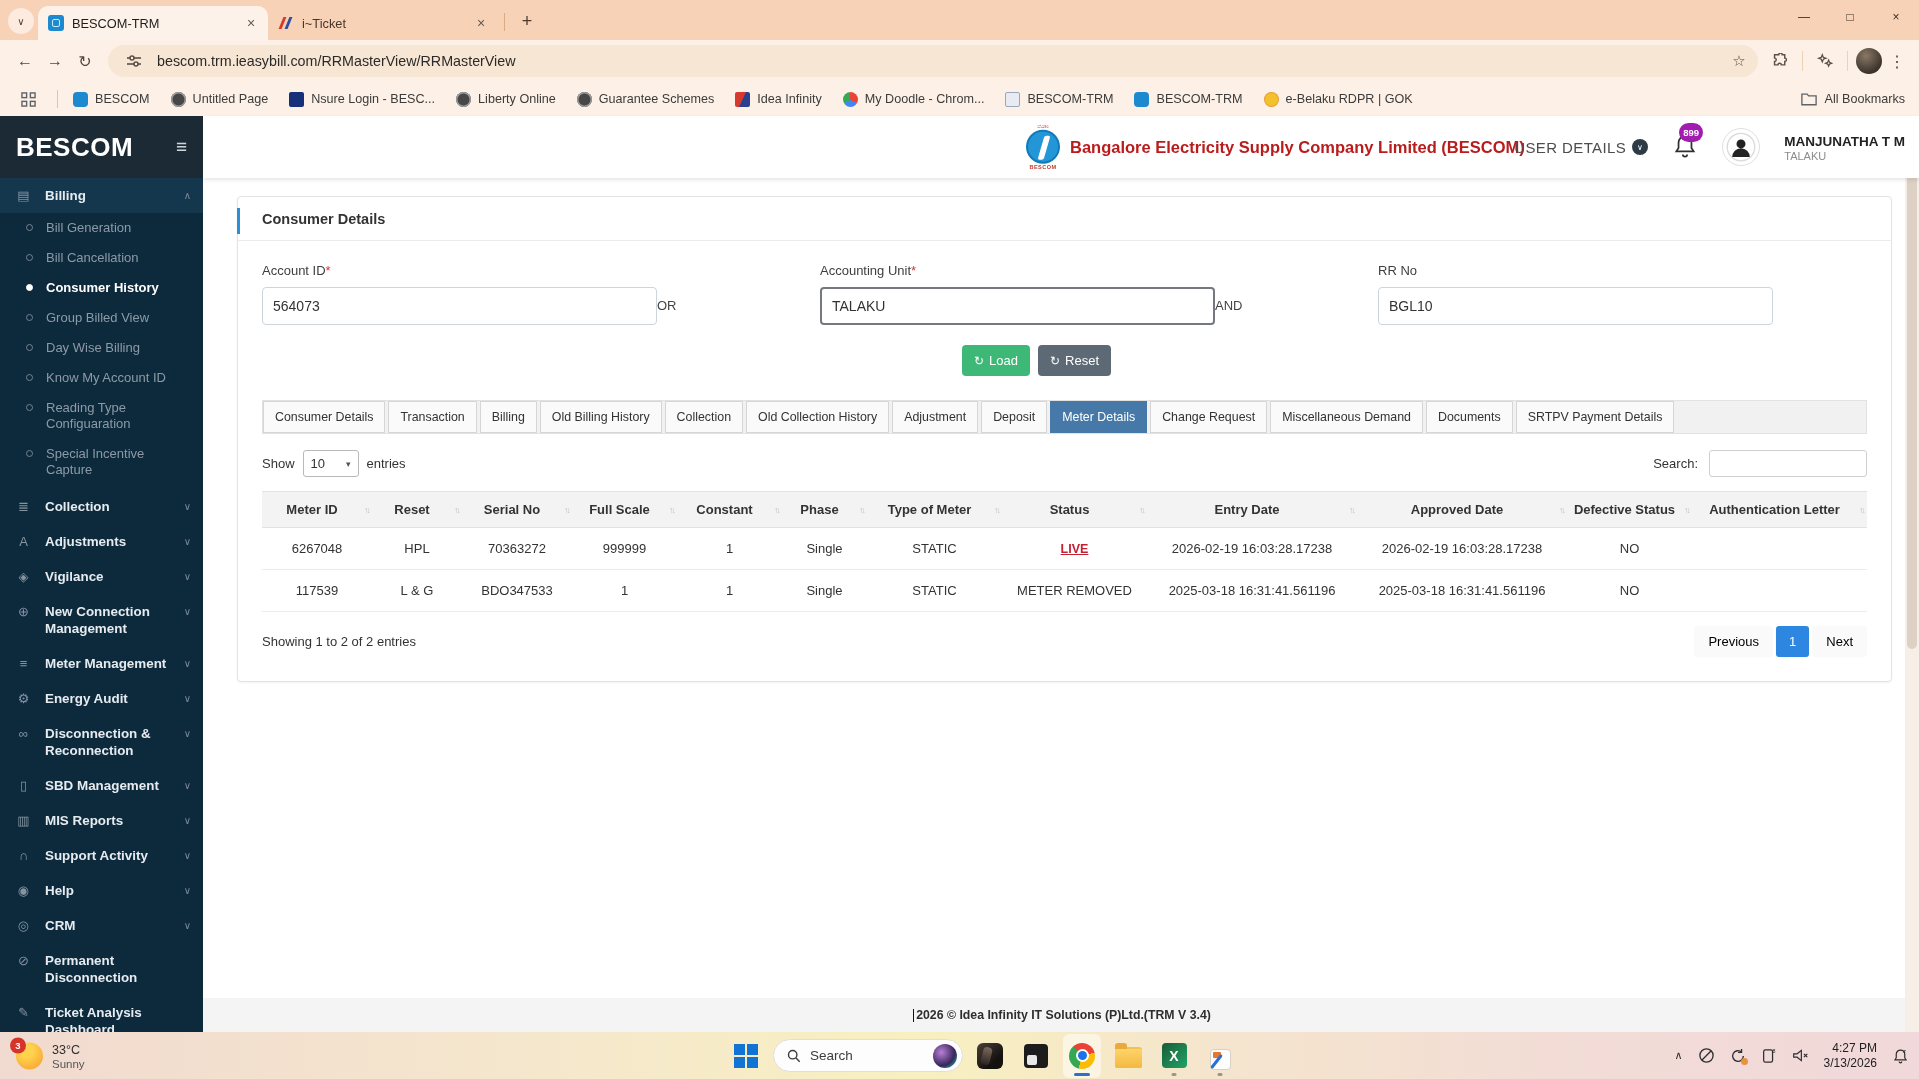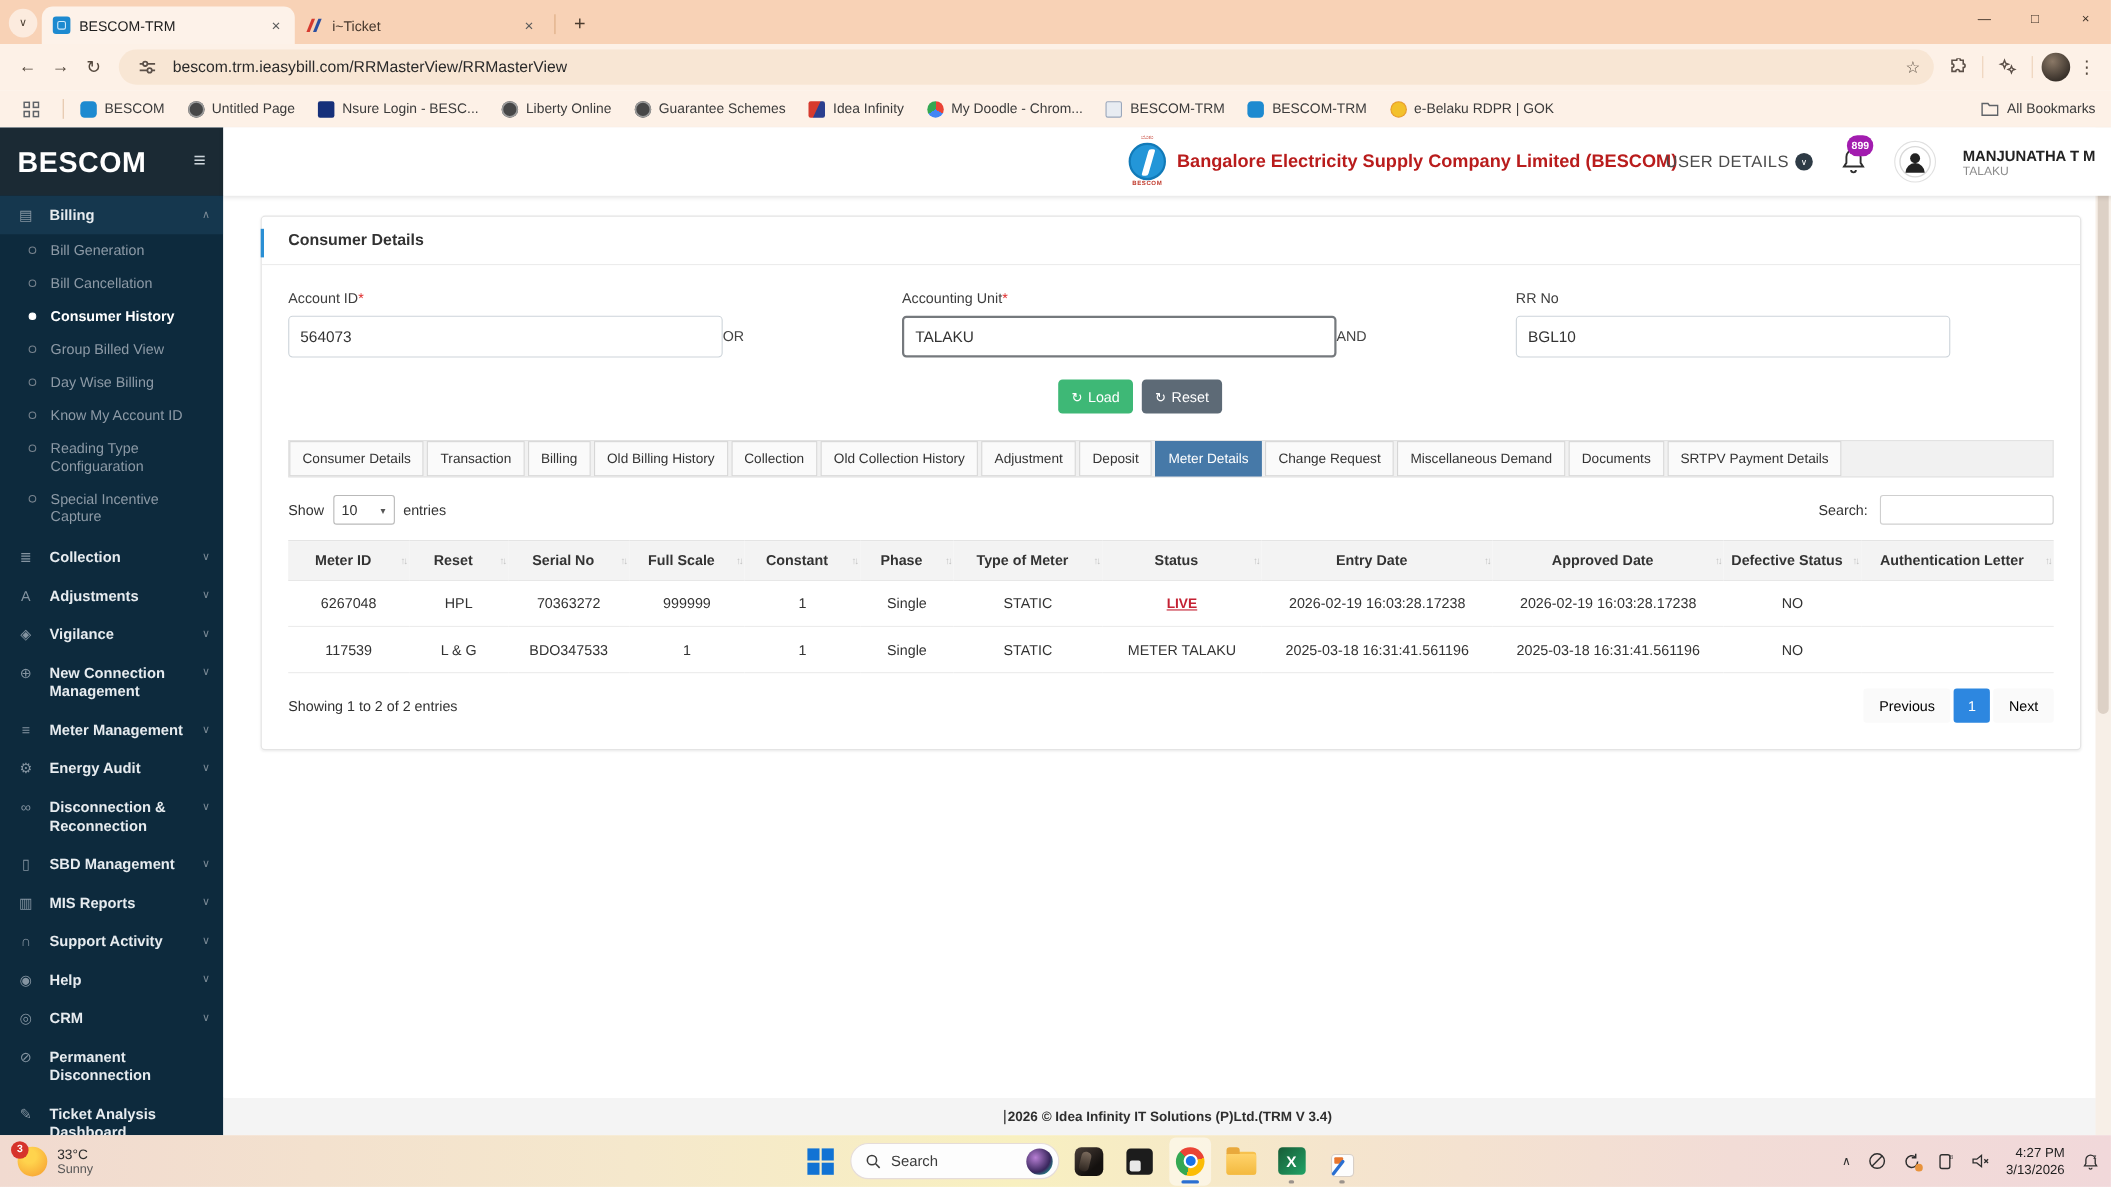--- a/index.html
+++ b/index.html
@@ -563,21 +563,21 @@
                   <td></td>
                 </tr>
                 <tr>
                   <td>117539</td>
                   <td>L &amp; G</td>
                   <td>BDO347533</td>
                   <td>1</td>
                   <td>1</td>
                   <td>Single</td>
                   <td>STATIC</td>
-                  <td>METER TALAKU</td>
+                  <td>METER REMOVED</td>
                   <td>2025-03-18 16:31:41.561196</td>
                   <td>2025-03-18 16:31:41.561196</td>
                   <td>NO</td>
                   <td></td>
                 </tr>
               </tbody>
           </table>
 
           <div class="summary-row">
             <span class="summary-text">Showing 1 to 2 of 2 entries</span>

